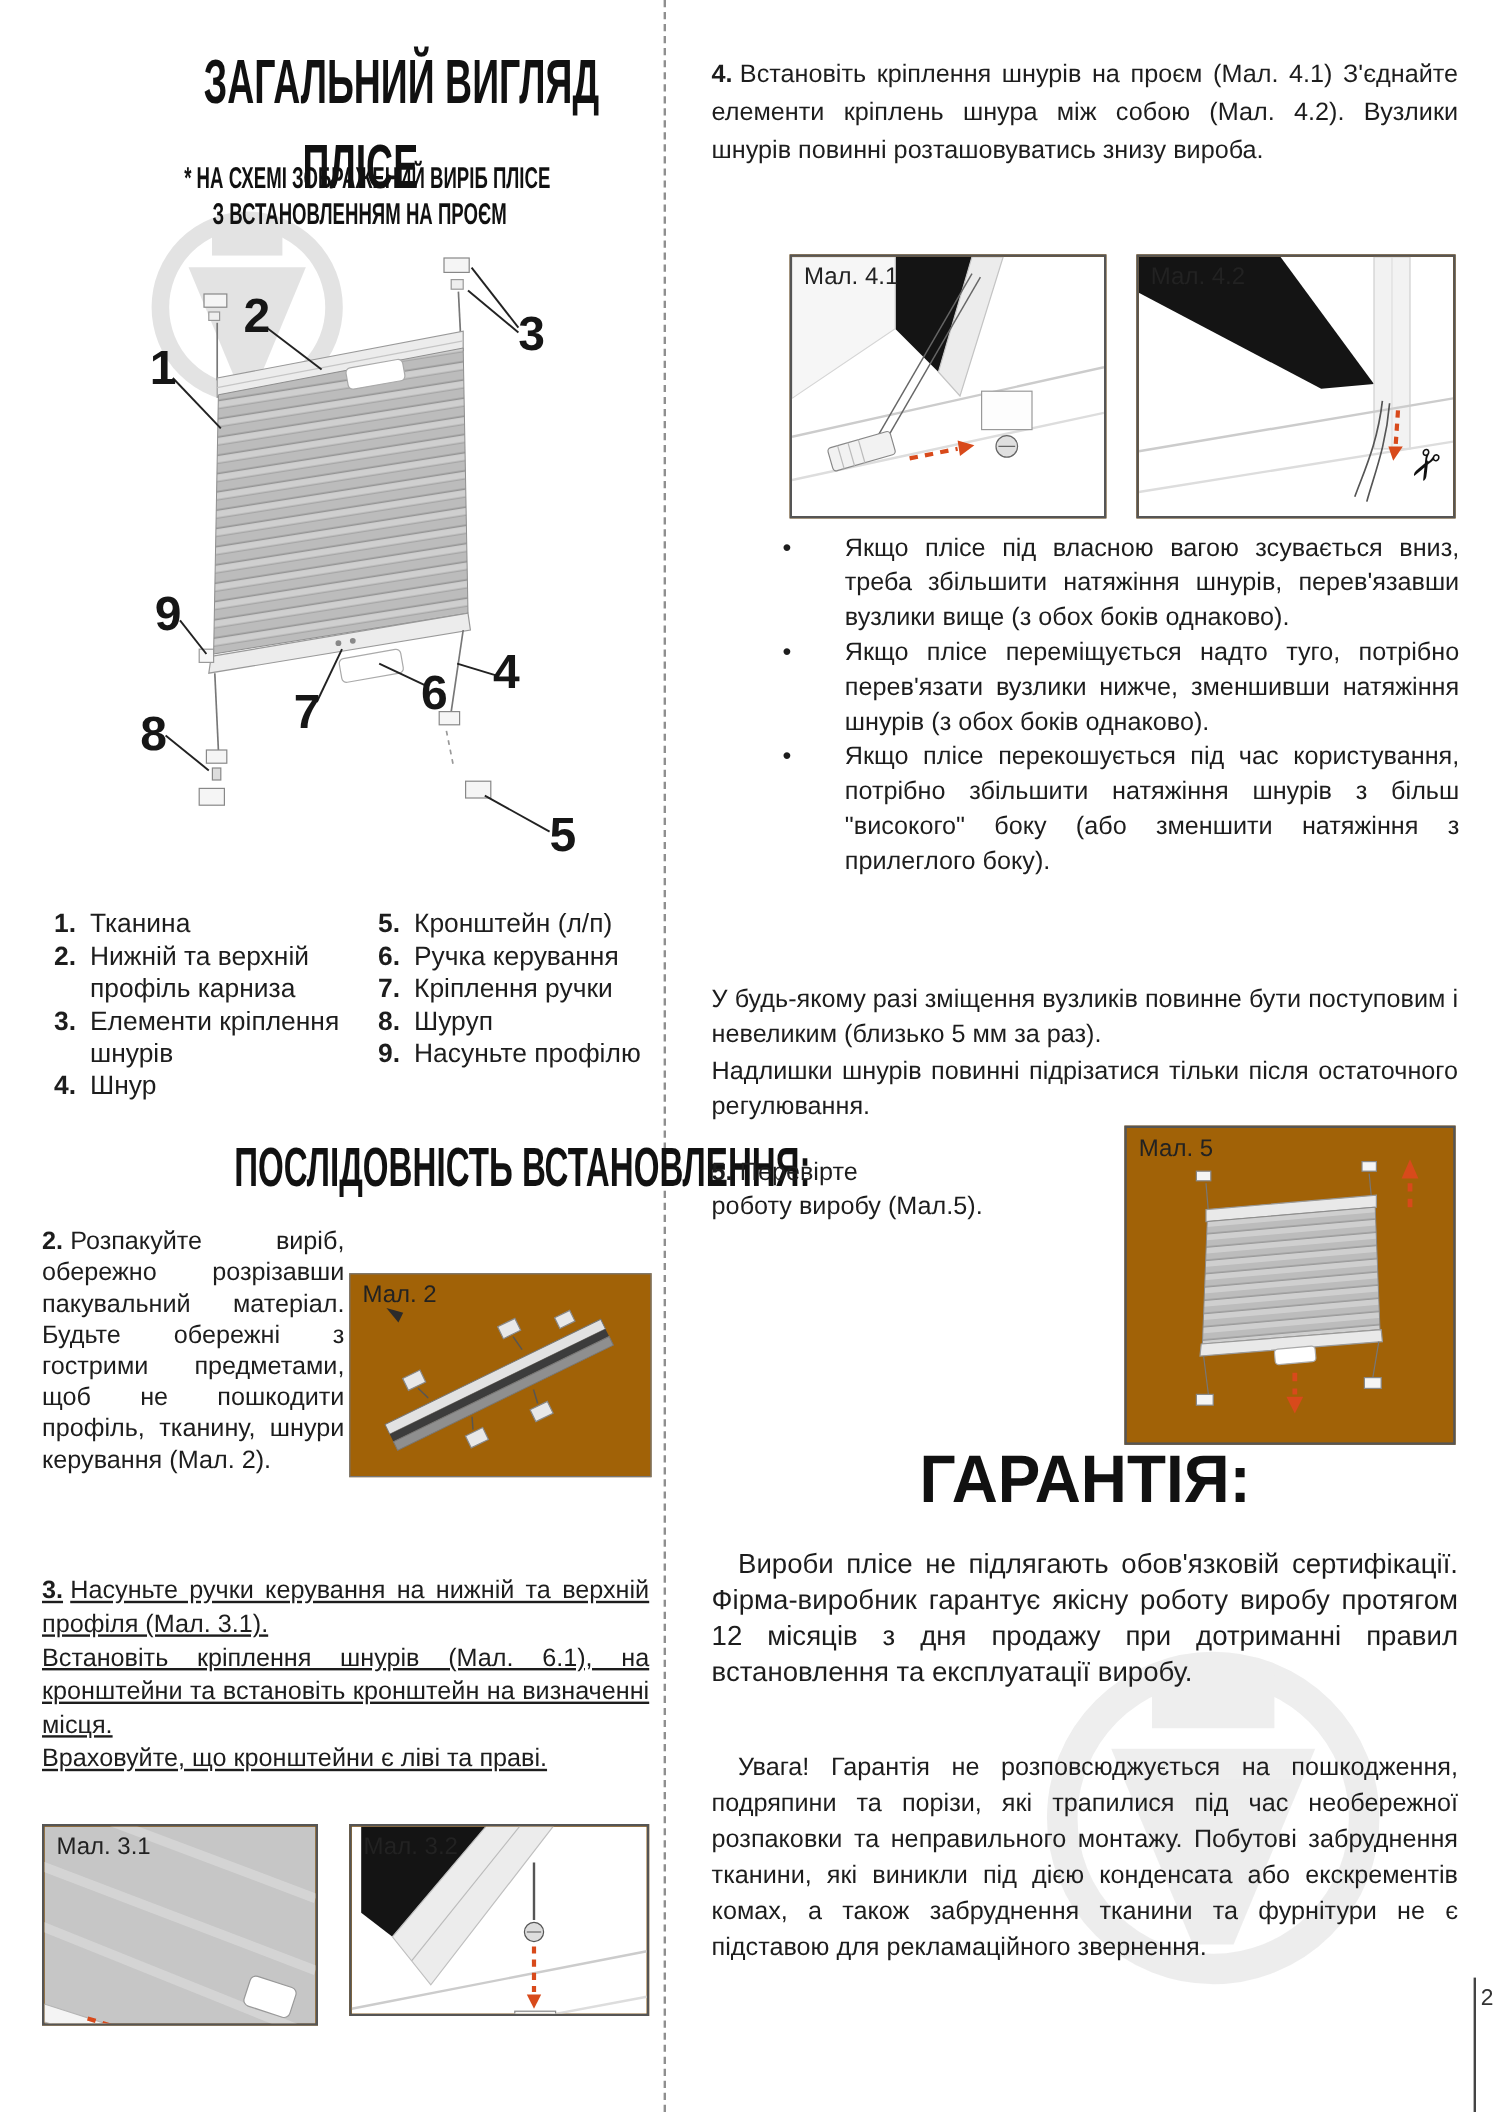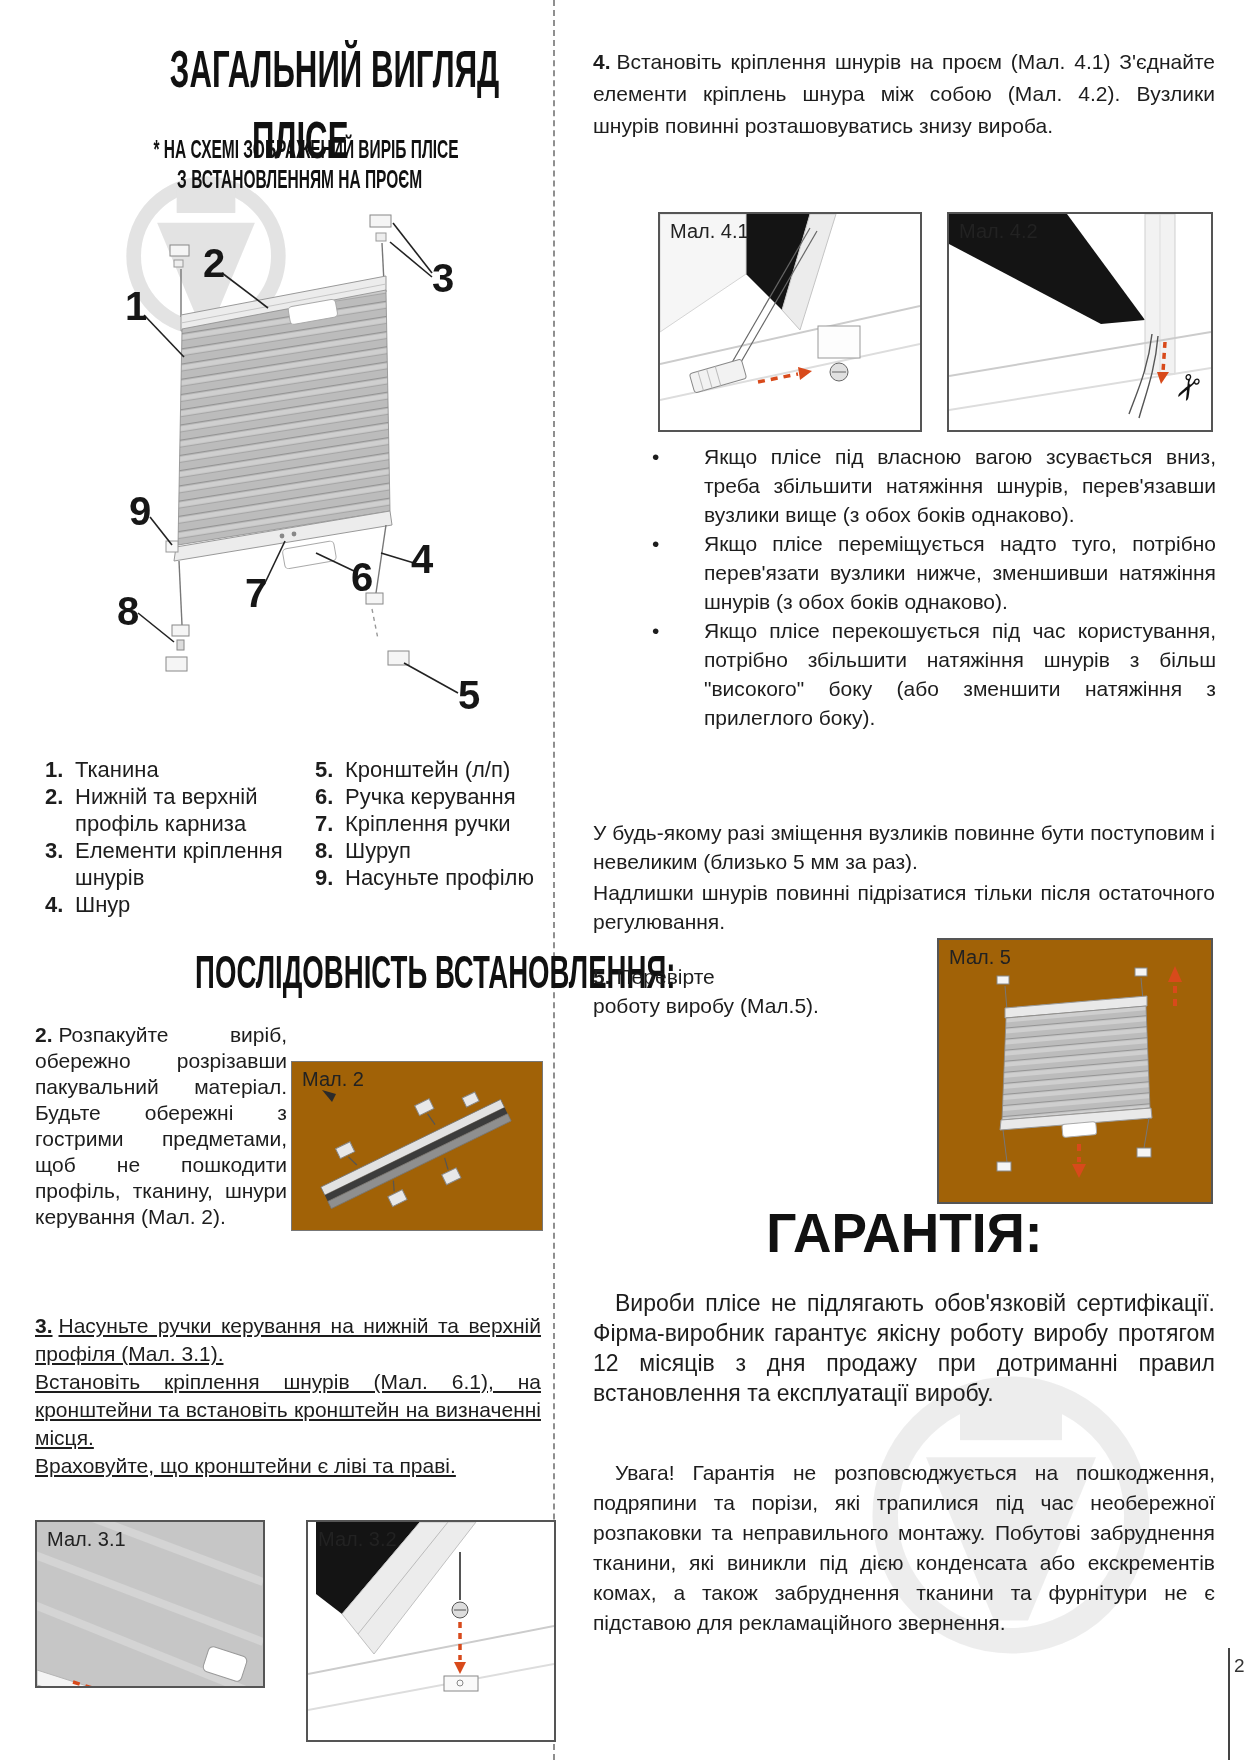--- a/index.html
+++ b/index.html
@@ -191,21 +191,21 @@
       <circle cx="92" cy="181" r="2.5" fill="#8a8a8a"></circle>
       <g transform="translate(188,142) rotate(18)">
         <rect x="-20" y="-13" width="40" height="26" rx="5" fill="#fff" stroke="#999"></rect>
       </g>
       <line x1="36" y1="160" x2="88" y2="176" stroke="#d84a1b" stroke-width="3.5" stroke-dasharray="7 6"></line>
       <polygon points="104,181 90,183 94,172" fill="#d84a1b"></polygon>
     </svg>
     <span class="figlabel">Мал. 3.1</span>
   </div>
 
-  <div class="figbox" style="left:306px;top:1520px;width:250px;height:222px;border-color:#555;">
+  <div class="figbox" style="left:291px;top:1520px;width:250px;height:160px;border-color:#555;">
     <svg width="246" height="218" viewBox="0 0 246 218">
       <rect width="246" height="218" fill="#fff"></rect>
       <polygon points="8,0 112,0 34,92 8,72" fill="#141414"></polygon>
       <polygon points="112,0 168,0 66,132 34,92" fill="#ececec" stroke="#c0c0c0"></polygon>
       <line x1="140" y1="0" x2="50" y2="112" stroke="#bbb"></line>
       <line x1="0" y1="152" x2="246" y2="104" stroke="#ccc" stroke-width="2"></line>
       <line x1="0" y1="188" x2="246" y2="142" stroke="#ddd" stroke-width="2"></line>
       <line x1="152" y1="30" x2="152" y2="78" stroke="#555" stroke-width="2"></line>
       <circle cx="152" cy="88" r="8" fill="#ddd" stroke="#555"></circle>
       <line x1="146" y1="88" x2="158" y2="88" stroke="#555"></line>

